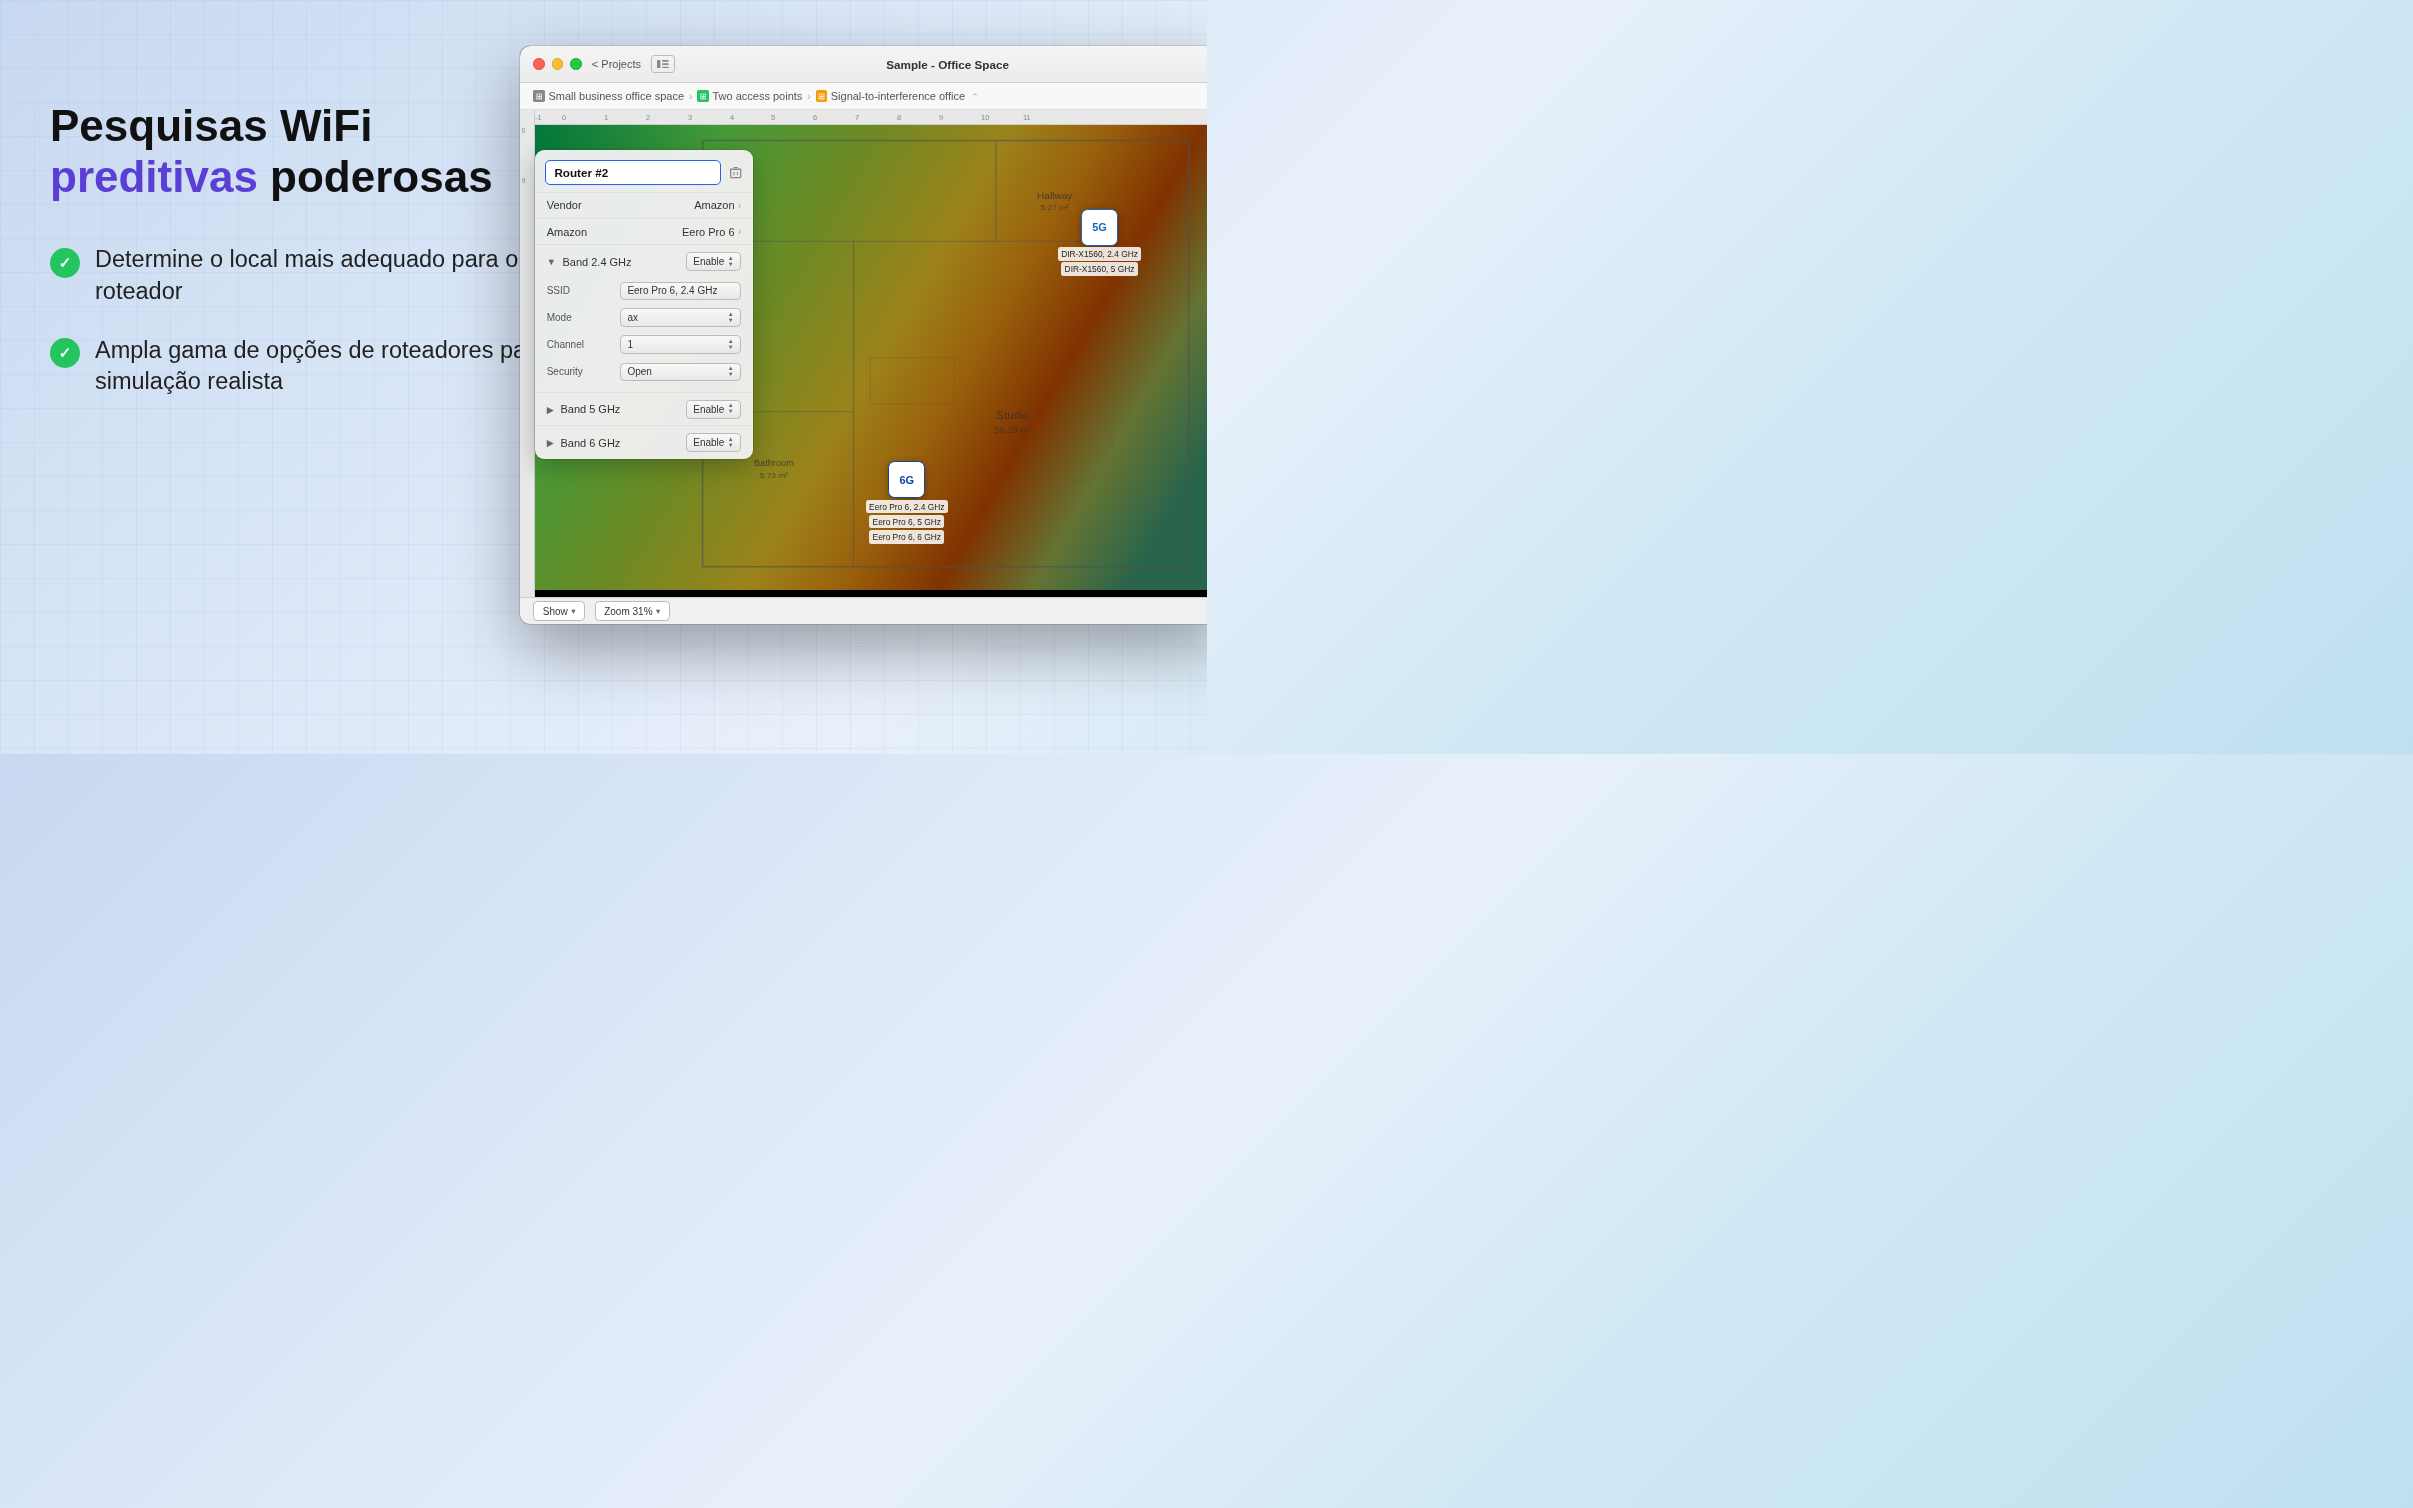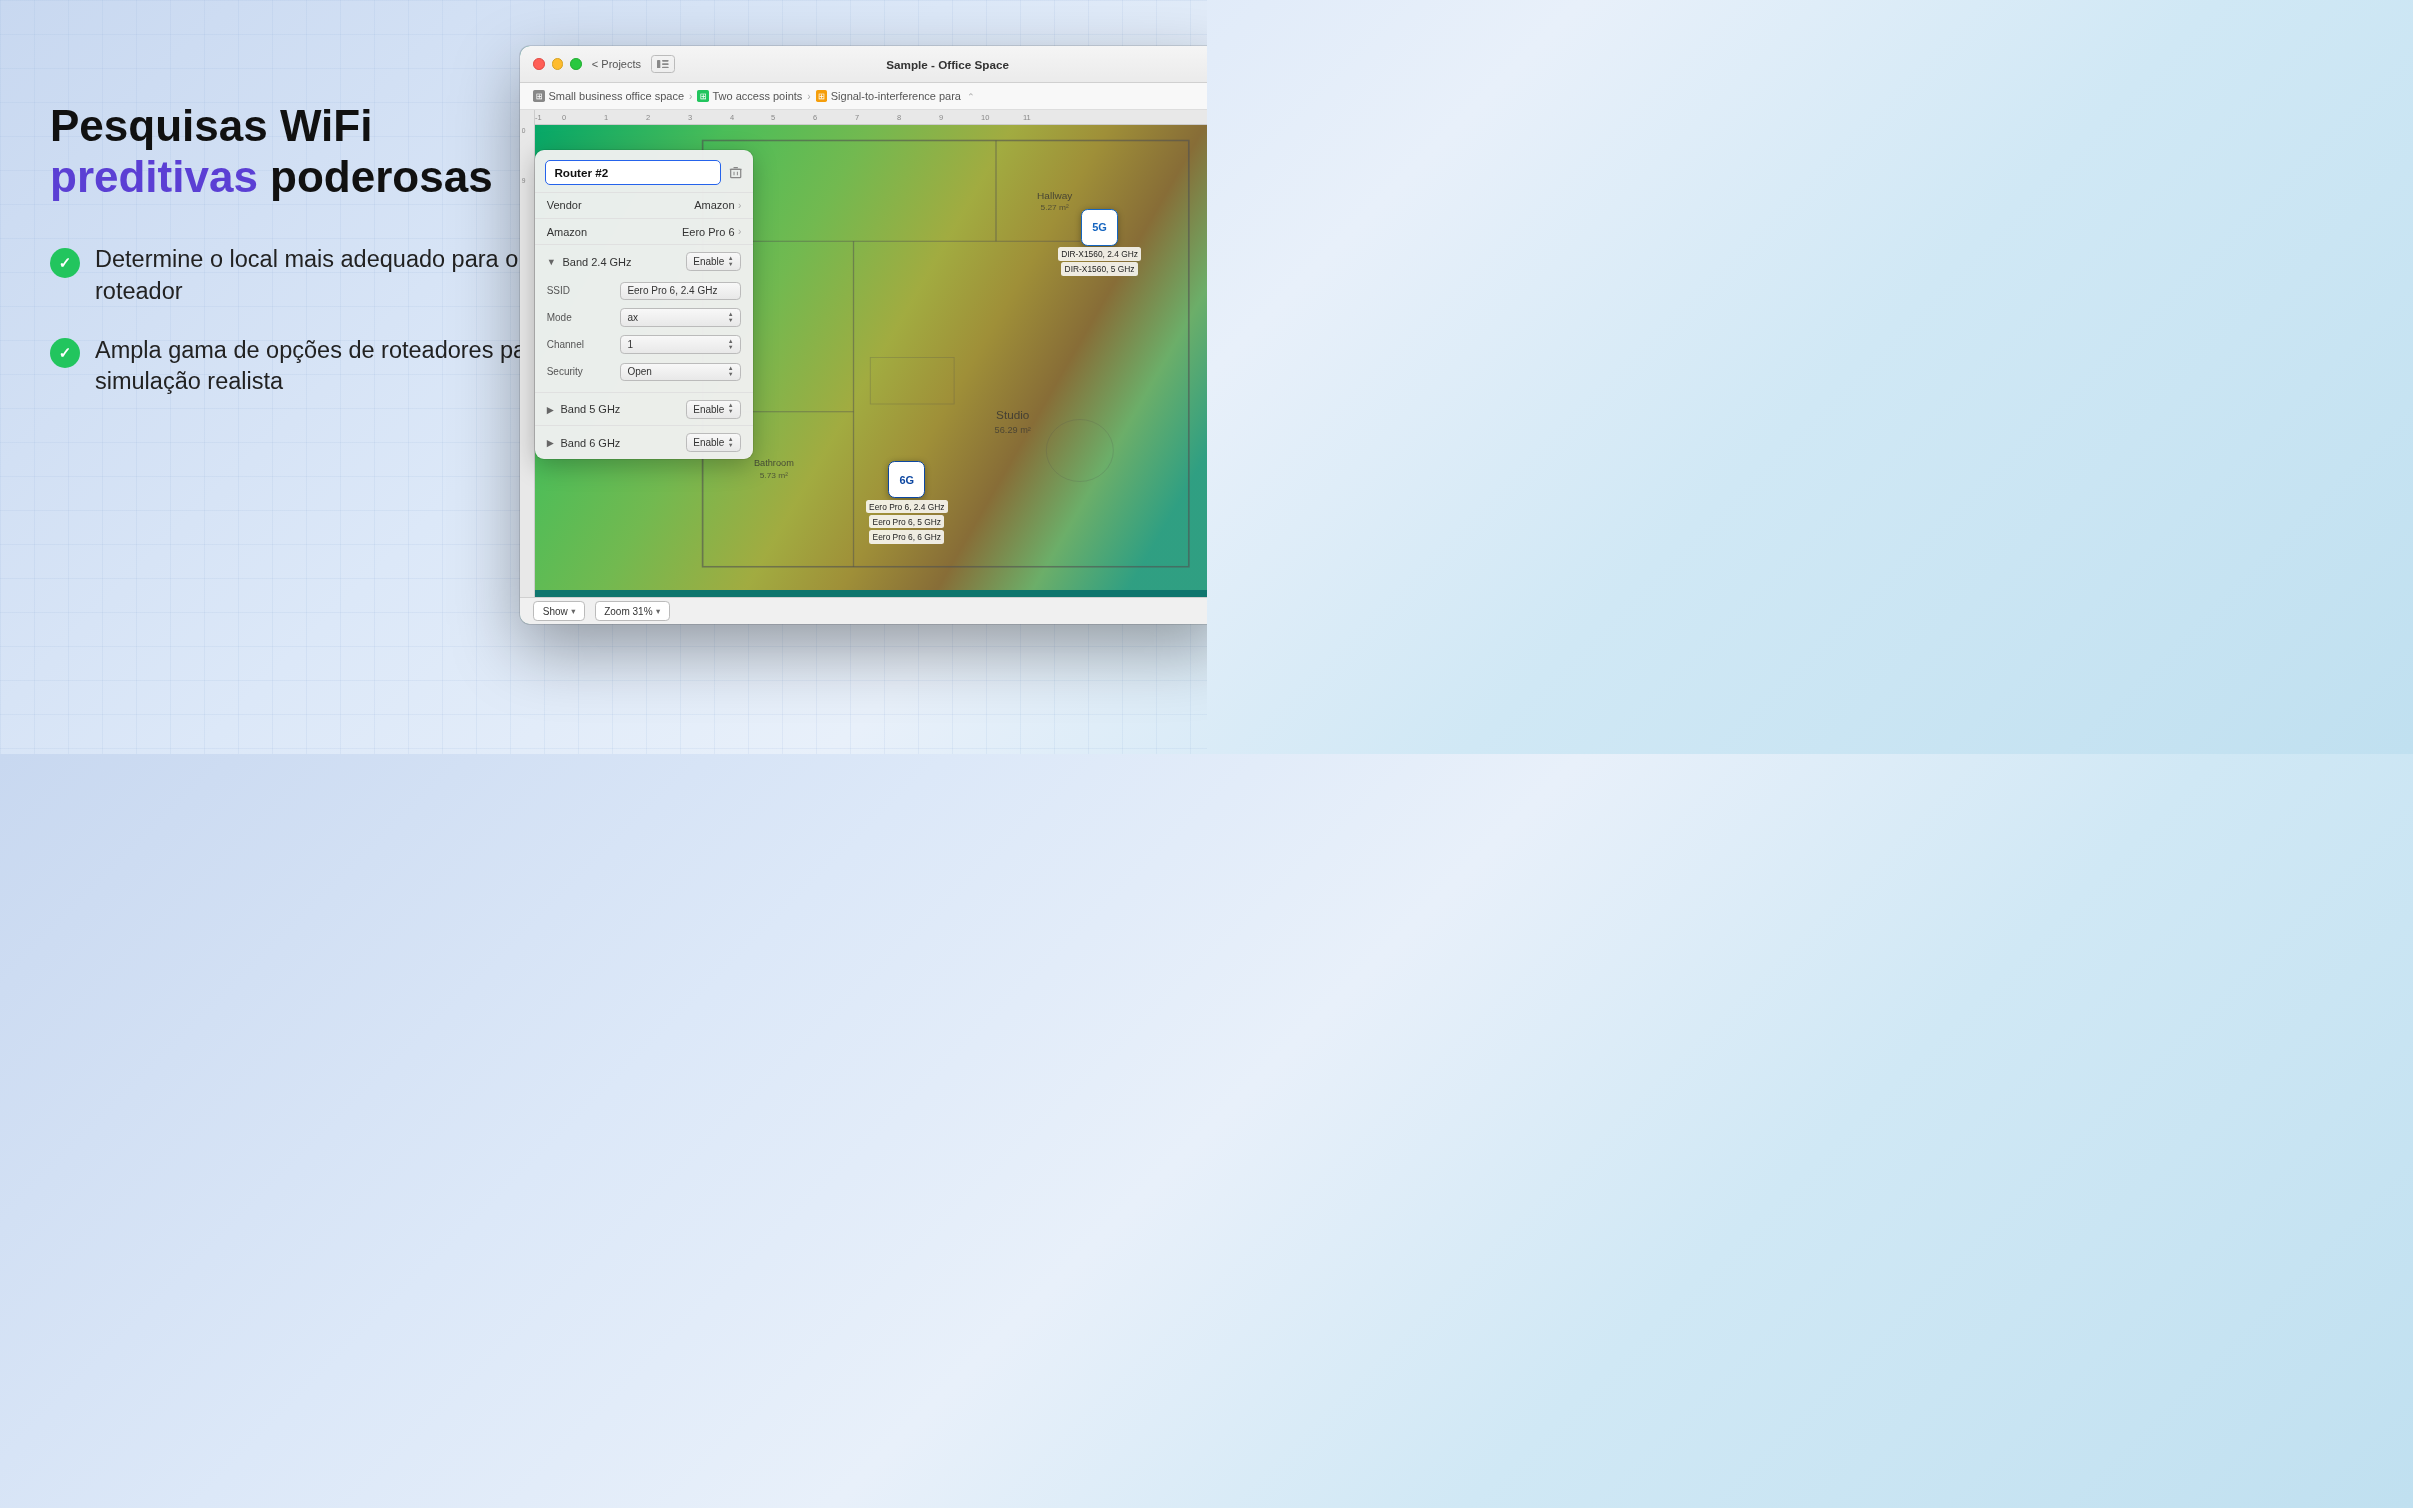--- a/index.html
+++ b/index.html
@@ -83,21 +83,21 @@
       line-height: 1.35;
     }
 
     
     .macos-window {
       position: absolute;
       right: -17px;
       top: 46px;
       width: 704px;
       height: 578px;
-      background: #0f766e;
+      background: #000000;
       border-radius: 10px;
       box-shadow: 0 25px 67px rgba(0,0,0,0.35), 0 0 0 0.8px rgba(0,0,0,0.15);
       overflow: hidden;
       display: flex;
       flex-direction: column;
     }
 
     
     .title-bar {
       height: 37px;
@@ -553,21 +553,21 @@
       <span>Small business office space</span>
     </div>
     <span class="breadcrumb-sep">›</span>
     <div class="breadcrumb-item">
       <span class="breadcrumb-icon icon-map">⊞</span>
       <span>Two access points</span>
     </div>
     <span class="breadcrumb-sep">›</span>
     <div class="breadcrumb-item">
       <span class="breadcrumb-icon icon-chart">⊞</span>
-      <span>Signal-to-interference para</span>
+      <span>Signal-to-interference office</span>
       <span style="color:#aaa;margin-left:2.5px;font-size:9.2px;">⌃</span>
     </div>
   </div>
 
   <div class="main-content">
 
     <div class="ruler-h">
       <span class="ruler-tick" style="left:15px;font-size:7.5px;color:#888;">-1</span>
       <span class="ruler-tick" style="left:42px;">0</span>
       <span class="ruler-tick" style="left:84px;">1</span>

